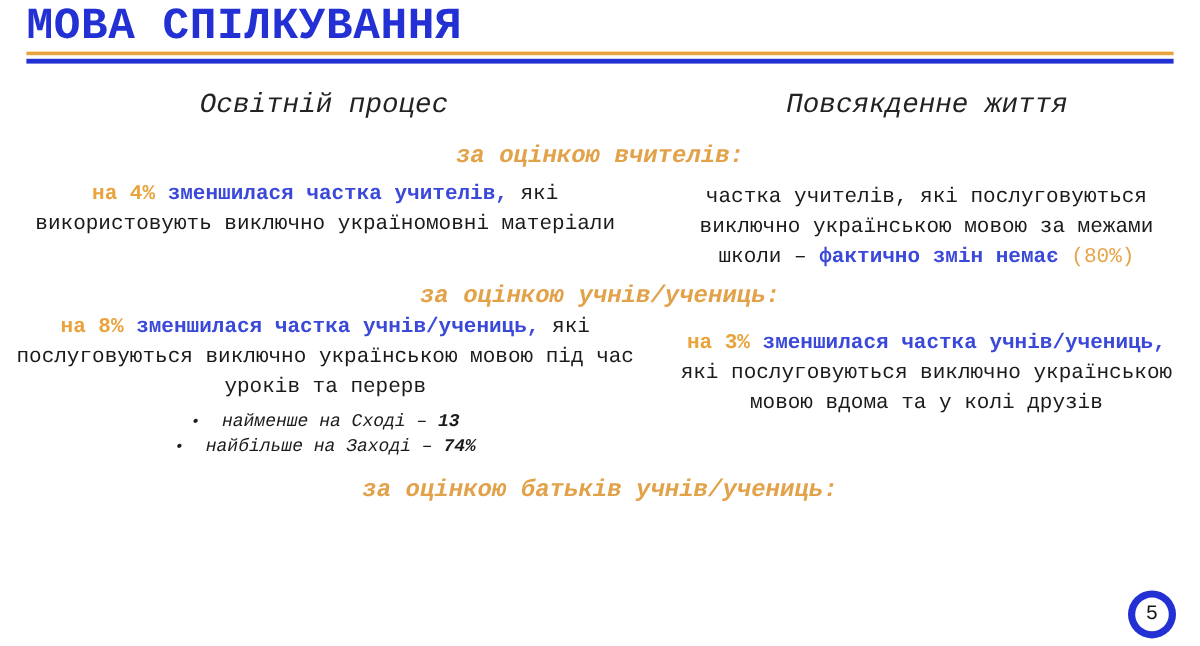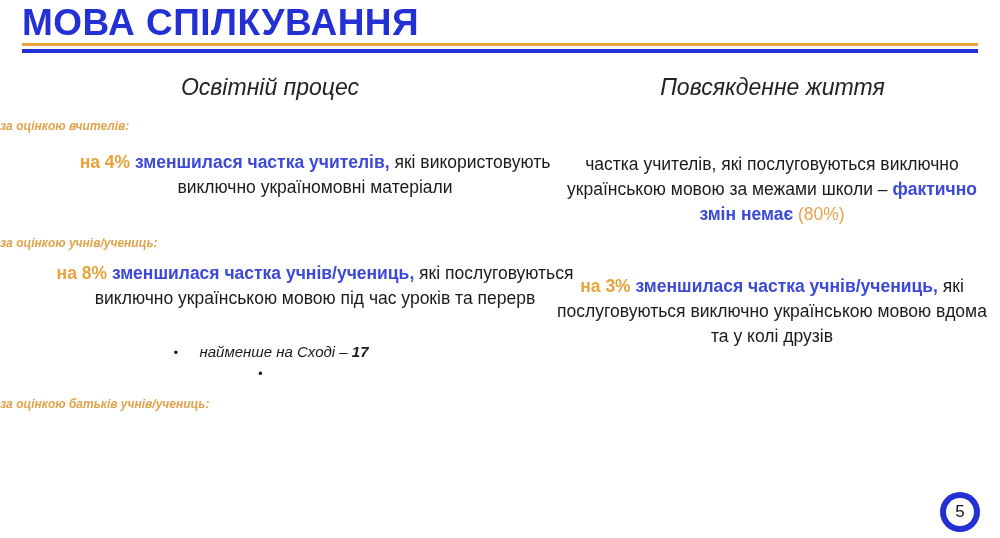--- a/index.html
+++ b/index.html
@@ -12,20 +12,21 @@
     font-family: "Liberation Sans", sans-serif;
     color: #1a1a1a;
   }
   .slide {
     position: relative;
     width: 994px;
     height: 538px;
     background: #ffffff;
     overflow: hidden;
     box-sizing: border-box;
+    font-family: Liberation Mono, monospace;
   }
 
   
   .title {
     position: absolute;
     left: 22px;
     top: 2px;
     font-size: 37px;
     font-weight: bold;
     letter-spacing: 0.5px;
@@ -60,40 +61,40 @@
     white-space: nowrap;
   }
   .col-head.left  { left: 0;   top: 74px; width: 540px; }
   .col-head.right { left: 545px; top: 74px; width: 455px; }
 
   
   .section-label {
     position: absolute;
     left: 0;
     width: 1000px;
-    text-align: left;
-    font-size: 12px;
+    text-align: center;
+    font-size: 20px;
     font-style: italic;
     font-weight: bold;
     color: #e2a24a;
     white-space: nowrap;
   }
   .sl1 { top: 119px; }
   .sl2 { top: 236px; }
   .sl3 { top: 397px; }
 
   
   .block {
     position: absolute;
     text-align: center;
     font-size: 17.5px;
     line-height: 25px;
     color: #1b1b1b;
   }
-  .block.left  { left: 10px;  width: 522px; margin-left: 44px; }
+  .block.left  { left: 10px;  width: 522px; }
   .block.right { left: 552px; width: 440px; }
 
   .b1l { top: 150px; }
   .b1r { top: 152px; }
   .b2l { top: 261px; }
   .b2r { top: 274px; }
   .b3l { top: 424px; }
   .b3r { top: 424px; }
 
   .hi-blue   { color: #3b49d9; font-weight: bold; }
@@ -175,24 +176,25 @@
 
   <div class="section-label sl2">за оцінкою учнів/учениць:</div>
 
   <div class="block left b2l">
     <span class="hi-orange">на 8% </span><span class="hi-blue">зменшилася частка учнів/учениць,</span><span> які послуговуються виключно українською мовою під час уроків та перерв</span>
   </div>
 
   <div class="bullets">
     <div class="bullet-row">
       <span class="bullet-dot">•</span>
-      <span class="bullet-text"><span>найменше на Сході – </span><b>17</b></span>
+      <span class="bullet-text"><span>найменше на Сході – </span><b>13</b></span>
     </div>
     <div class="bullet-row">
       <span class="bullet-dot">•</span>
+      <span class="bullet-text"><span>найбільше на Заході – </span><b>74%</b></span>
     </div>
   </div>
 
   <div class="block right b2r">
     <span class="hi-orange">на 3% </span><span class="hi-blue">зменшилася частка учнів/учениць,</span><span> які послуговуються виключно українською мовою вдома та у колі друзів</span>
   </div>
 
   <div class="section-label sl3">за оцінкою батьків учнів/учениць:</div>
 
 

